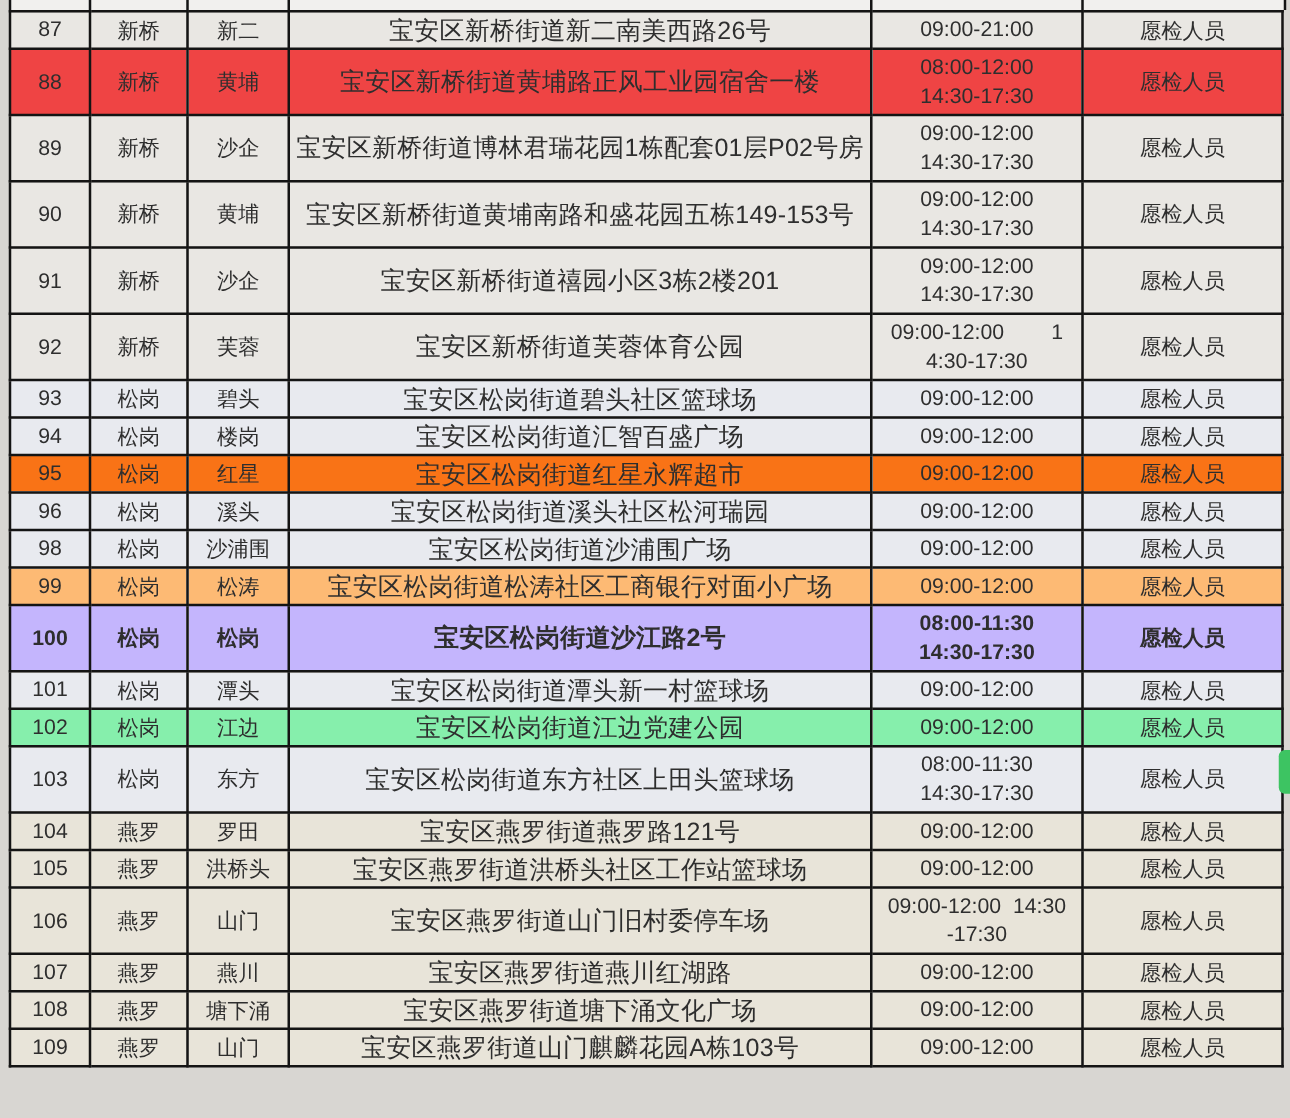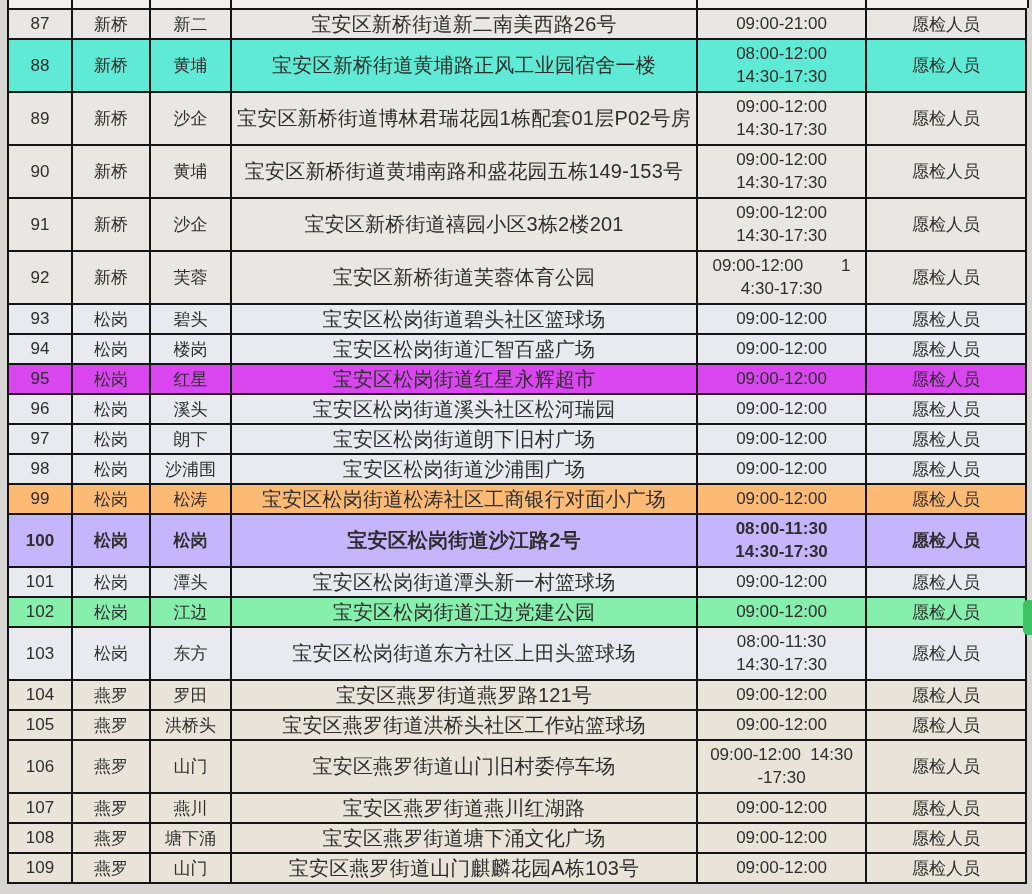--- a/index.html
+++ b/index.html
@@ -81,21 +81,21 @@
       </colgroup>
       <tbody id="tbody">
           <tr style="background: rgb(233, 231, 227);">
     <td class="c-no">87</td>
     <td class="c-street">新桥</td>
     <td class="c-comm">新二</td>
     <td class="c-addr">宝安区新桥街道新二南美西路26号</td>
     <td class="c-time">09:00-21:00</td>
     <td class="c-group">愿检人员</td>
   </tr>
-          <tr class="tall" style="background: #5eead4;">
+          <tr class="tall" style="background: #ef4444;">
     <td class="c-no">88</td>
     <td class="c-street">新桥</td>
     <td class="c-comm">黄埔</td>
     <td class="c-addr">宝安区新桥街道黄埔路正风工业园宿舍一楼</td>
     <td class="c-time">08:00-12:00
 14:30-17:30</td>
     <td class="c-group">愿检人员</td>
   </tr>
           <tr class="tall" style="background: rgb(233, 231, 227);">
     <td class="c-no">89</td>
@@ -142,41 +142,33 @@
     <td class="c-group">愿检人员</td>
   </tr>
           <tr style="background: rgb(232, 234, 239);">
     <td class="c-no">94</td>
     <td class="c-street">松岗</td>
     <td class="c-comm">楼岗</td>
     <td class="c-addr">宝安区松岗街道汇智百盛广场</td>
     <td class="c-time">09:00-12:00</td>
     <td class="c-group">愿检人员</td>
   </tr>
-          <tr style="background: #d946ef; margin-left: 28px;">
+          <tr style="background: #f97316; margin-left: 28px;">
     <td class="c-no">95</td>
     <td class="c-street">松岗</td>
     <td class="c-comm">红星</td>
     <td class="c-addr">宝安区松岗街道红星永辉超市</td>
     <td class="c-time">09:00-12:00</td>
     <td class="c-group">愿检人员</td>
   </tr>
           <tr style="background: rgb(232, 234, 239);">
     <td class="c-no">96</td>
     <td class="c-street">松岗</td>
     <td class="c-comm">溪头</td>
     <td class="c-addr">宝安区松岗街道溪头社区松河瑞园</td>
-    <td class="c-time">09:00-12:00</td>
-    <td class="c-group">愿检人员</td>
-  </tr>
-          <tr style="background: rgb(232, 234, 239);">
-    <td class="c-no">97</td>
-    <td class="c-street">松岗</td>
-    <td class="c-comm">朗下</td>
-    <td class="c-addr">宝安区松岗街道朗下旧村广场</td>
     <td class="c-time">09:00-12:00</td>
     <td class="c-group">愿检人员</td>
   </tr>
           <tr style="background: rgb(232, 234, 239);">
     <td class="c-no">98</td>
     <td class="c-street">松岗</td>
     <td class="c-comm">沙浦围</td>
     <td class="c-addr">宝安区松岗街道沙浦围广场</td>
     <td class="c-time">09:00-12:00</td>
     <td class="c-group">愿检人员</td>

